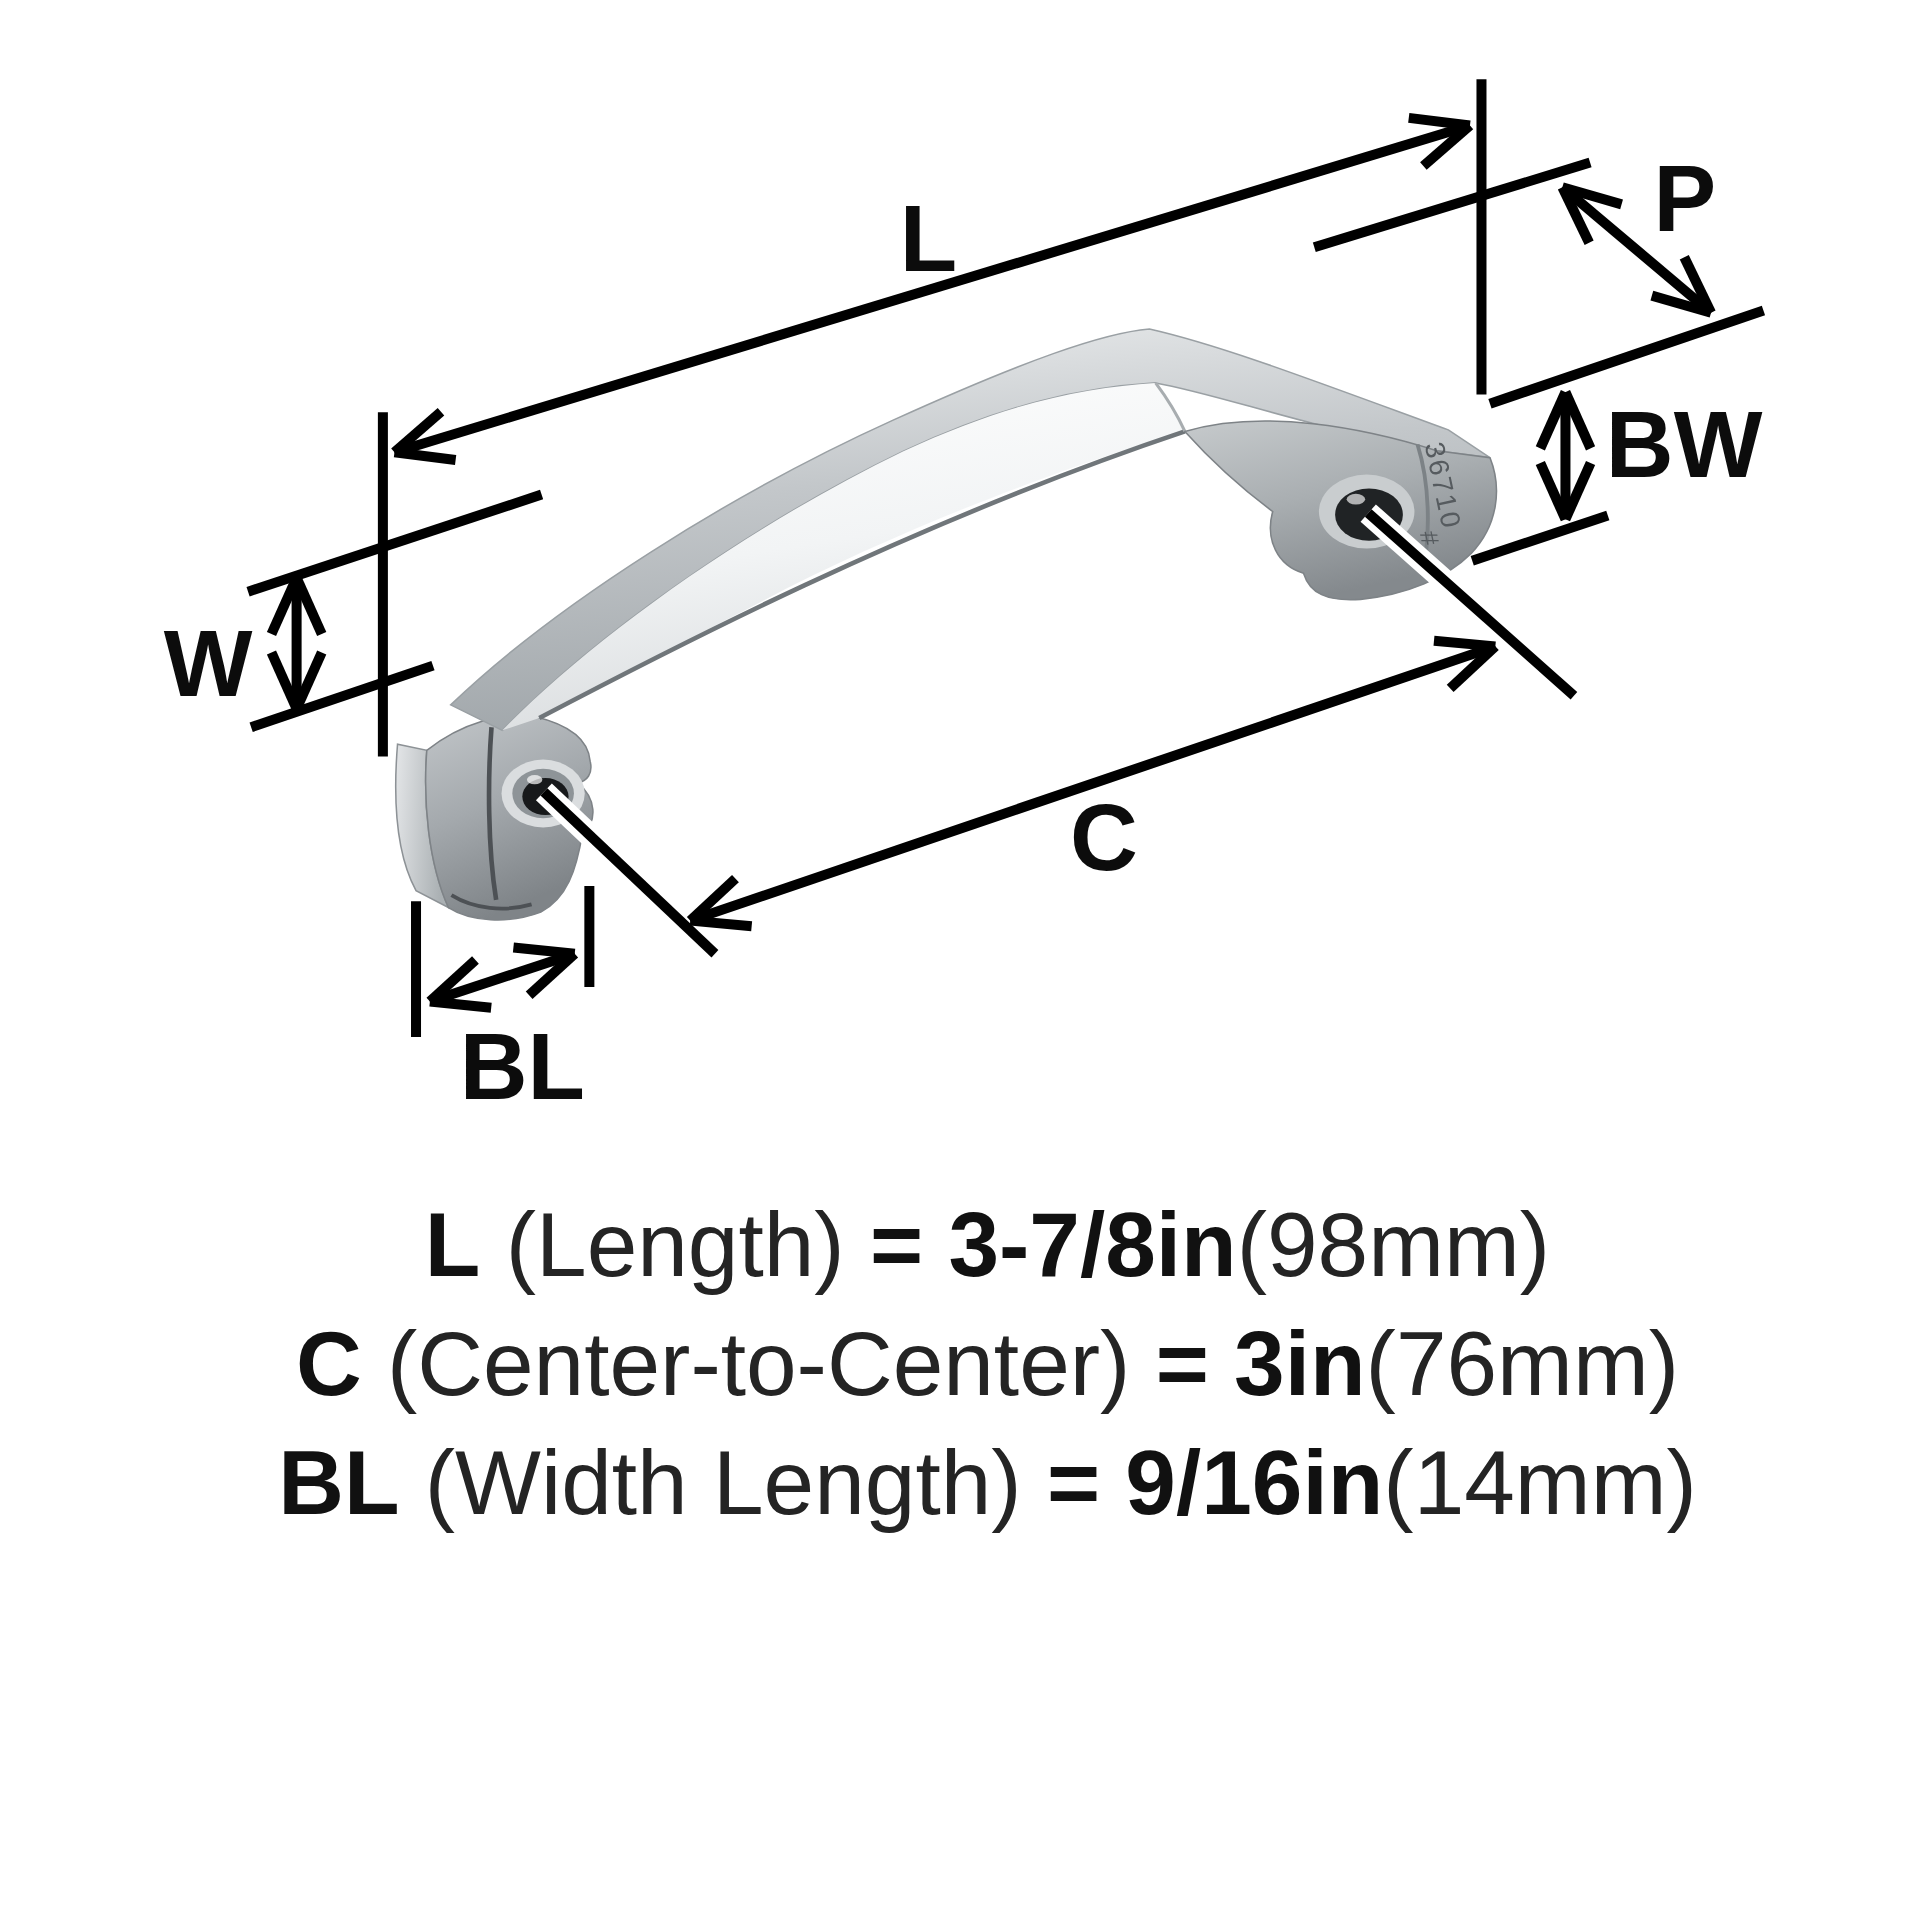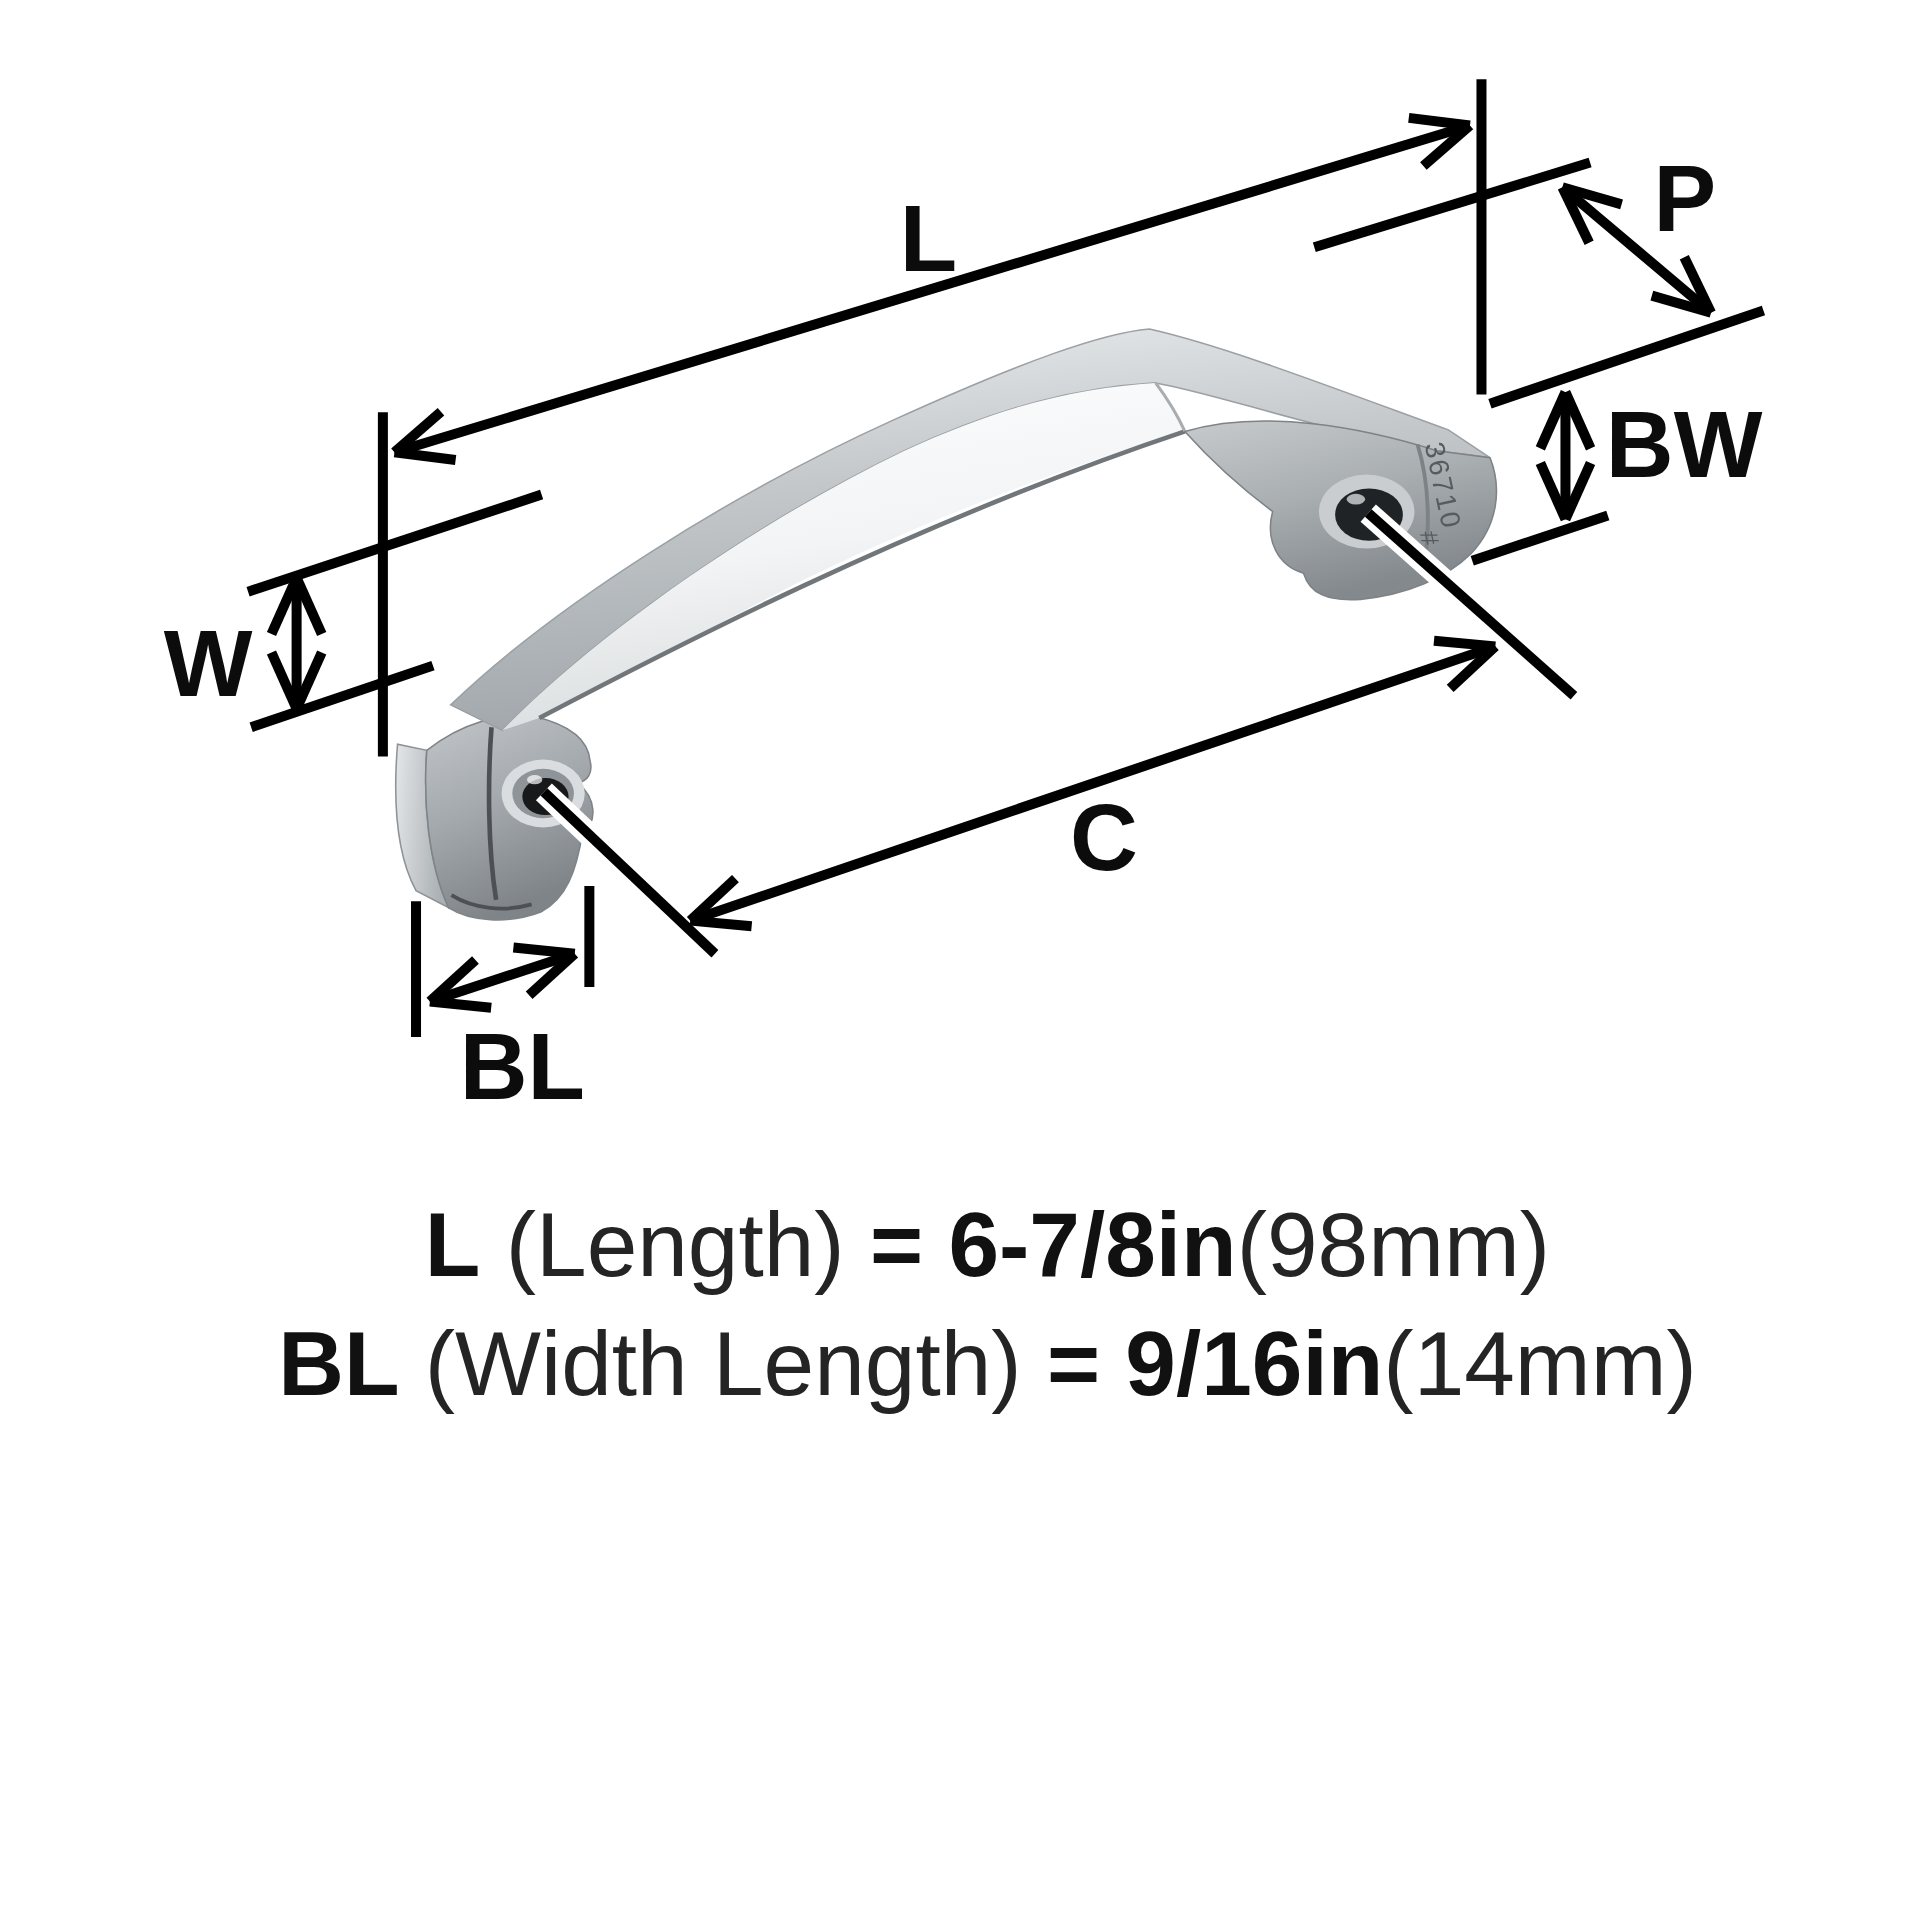--- a/index.html
+++ b/index.html
@@ -137,17 +137,18 @@
         <text x="1205" y="352" text-anchor="middle" font-size="122" class="dimlabel">L</text>
         <text x="270" y="903" text-anchor="middle" font-size="122" class="dimlabel">W</text>
         <text x="2187" y="300" text-anchor="middle" font-size="122" class="dimlabel">P</text>
         <text x="2186" y="619" text-anchor="middle" font-size="122" class="dimlabel">BW</text>
         <text x="1433" y="1129" text-anchor="middle" font-size="122" class="dimlabel">C</text>
         <text x="678" y="1427" text-anchor="middle" font-size="122" class="dimlabel">BL</text>
       </g>
   </svg>
 
   <div id="spec-block">
-    <div class="spec-line"><span class="b">L</span><span class="r"> (Length) </span><span class="b">= </span><span class="b">6-7/8in</span><span class="r">(98mm)</span></div>
+    <div class="spec-line"><span class="b">L</span><span class="r"> (Length) </span><span class="b">= </span><span class="b">3-7/8in</span><span class="r">(98mm)</span></div>
+    <div class="spec-line"><span class="b">C</span><span class="r"> (Center-to-Center) </span><span class="b">= </span><span class="b">3in</span><span class="r">(76mm)</span></div>
     <div class="spec-line"><span class="b">BL</span><span class="r"> (Width Length) </span><span class="b">= </span><span class="b">9/16in</span><span class="r">(14mm)</span></div>
   </div>
 </div>
 
 
 </body></html>

